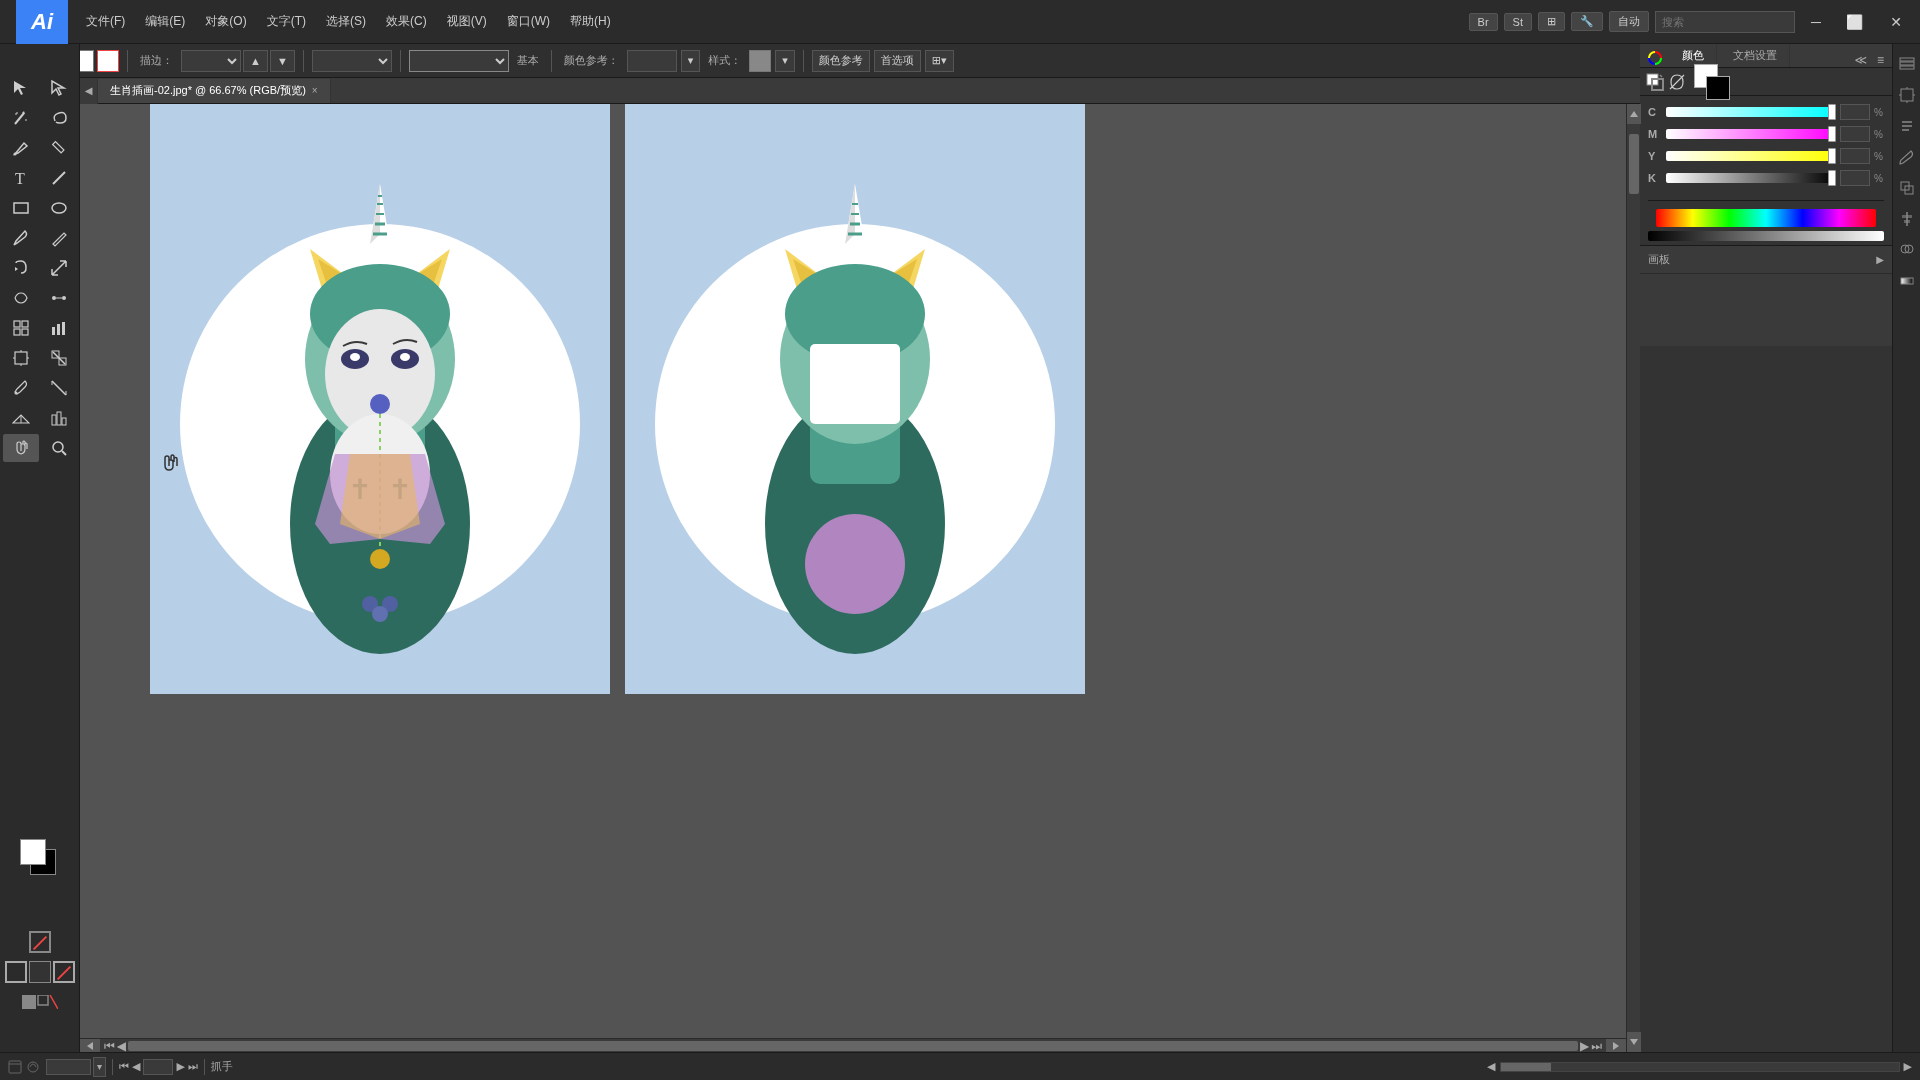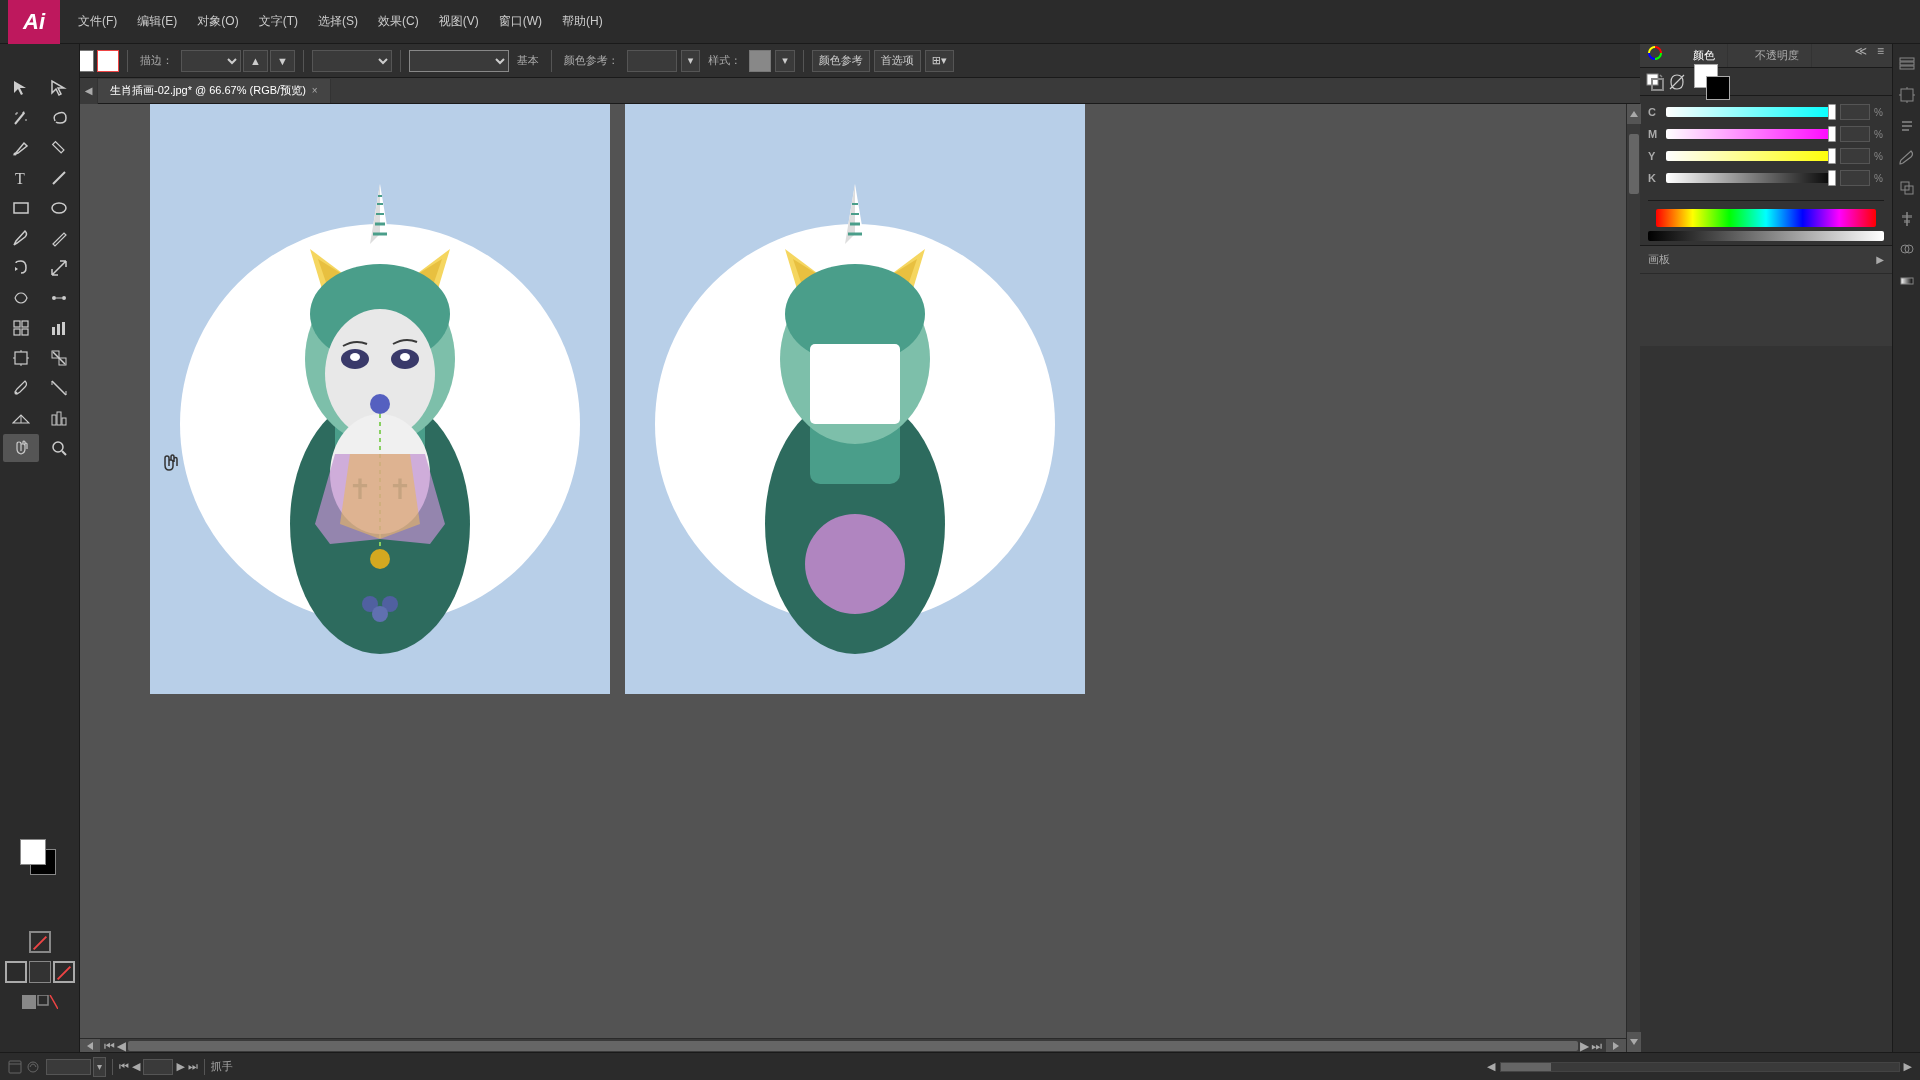--- a/index.html
+++ b/index.html
@@ -5,22 +5,22 @@
     * { margin: 0; padding: 0; box-sizing: border-box; }
     body { width: 1920px; height: 1080px; overflow: hidden; background: #535353; font-family: 'SimHei', 'Microsoft YaHei', sans-serif; font-size: 12px; color: #ddd; user-select: none; }
 
     
     #menu-bar {
       position: absolute; top: 0; left: 0; width: 1920px; height: 44px;
       background: #2b2b2b; display: flex; align-items: center; padding: 0 8px;
       border-bottom: 1px solid #1a1a1a;
     }
     #app-logo {
-      width: 52px; height: 44px; background: #be185d; display: flex; align-items: center; justify-content: center;
-      font-size: 22px; font-style: italic; font-weight: bold; color: white; margin-right: 8px; flex-shrink: 0;
+      width: 52px; height: 44px; background: #3b82f6; display: flex; align-items: center; justify-content: center;
+      font-size: 22px; font-style: italic; font-weight: bold; color: white; margin-right: 8px; flex-shrink: 0; margin-left: 8px;
     }
     .menu-item {
       padding: 4px 10px; color: #ccc; cursor: pointer; font-size: 12px; white-space: nowrap;
     }
     #menu-right {
       margin-left: auto; display: flex; align-items: center; gap: 6px;
     }
     .menu-btn {
       padding: 2px 8px; background: #444; border: 1px solid #555; color: #ccc; font-size: 11px; cursor: pointer; border-radius: 2px;
     }
@@ -177,20 +177,31 @@
   <div id="app-logo">Ai</div>
   <div class="menu-item">文件(F)</div>
   <div class="menu-item">编辑(E)</div>
   <div class="menu-item">对象(O)</div>
   <div class="menu-item">文字(T)</div>
   <div class="menu-item">选择(S)</div>
   <div class="menu-item">效果(C)</div>
   <div class="menu-item">视图(V)</div>
   <div class="menu-item">窗口(W)</div>
   <div class="menu-item">帮助(H)</div>
+  <div id="menu-right">
+    <button class="menu-btn">Br</button>
+    <button class="menu-btn">St</button>
+    <button class="menu-btn">⊞</button>
+    <button class="menu-btn">🔧</button>
+    <button class="menu-btn">自动</button>
+    <input class="search-box" type="text" placeholder="搜索" style="">
+    <button class="win-btn">─</button>
+    <button class="win-btn">⬜</button>
+    <button class="win-btn win-close">✕</button>
+  </div>
 </div>
 
 <div id="toolbar">
   <div style="display:flex;align-items:center;gap:3px">
     <span class="tb-label">未选择对象</span>
     <div class="tb-color-box" style="background:white"></div>
     <div class="tb-color-box" style="background:white;border:1px solid #e44"></div>
   </div>
   <div class="tb-divider"></div>
   <span class="tb-label">描边：</span>
@@ -593,32 +604,32 @@
   <div class="hand-cursor-icon">
     <svg width="24" height="24" viewBox="0 0 24 24">
       <path d="M9 6 L9 14 M9 6 Q9 4 7 4 Q5 4 5 6 L5 13 Q5 18 9 18 Q13 18 13 14 L13 10 Q13 8 11 8 Q10 8 9 8 M11 8 L11 5 Q11 3 12.5 3 Q14 3 14 5 L14 10 M14 10 L14 7 Q14 5.5 15.5 5.5 Q17 5.5 17 7 L17 14" fill="none" stroke="#333" stroke-width="1.5"></path>
     </svg>
   </div>
 </div>
 
 <div id="panel-container">
 
   <div id="color-tabs">
-    <div style="display:flex;align-items:flex-start;gap:15px;padding:0 4px;width:100%;background:#3a3a3a;">
+    <div style="display:flex;align-items:flex-end;gap:4px;padding:0 4px;width:100%;background:#3a3a3a;">
       <div style="display:flex;align-items:center;gap:2px;padding:2px 4px;cursor:pointer;">
         <svg width="14" height="14" viewBox="0 0 14 14">
             <circle cx="7" cy="7" r="6" fill="none" stroke="#ccc" stroke-width="1"></circle>
             <path d="M7 1 A6 6 0 0 1 13 7" stroke="#f00" stroke-width="2" fill="none"></path>
             <path d="M13 7 A6 6 0 0 1 7 13" stroke="#0f0" stroke-width="2" fill="none"></path>
             <path d="M7 13 A6 6 0 0 1 1 7" stroke="#00f" stroke-width="2" fill="none"></path>
             <path d="M1 7 A6 6 0 0 1 7 1" stroke="#ff0" stroke-width="2" fill="none"></path>
           </svg>
       </div>
       <div class="color-tab active">颜色</div>
-      <div class="color-tab">不透明度</div>
+      <div class="color-tab">文档设置</div>
       <div style="margin-left:auto;display:flex;gap:2px;">
         <button class="panel-icon-btn">≪</button>
         <button class="panel-icon-btn">≡</button>
       </div>
     </div>
   </div>
 
   <div id="panel-top-row">
     <div style="display:flex;gap:4px;align-items:center;">
 

